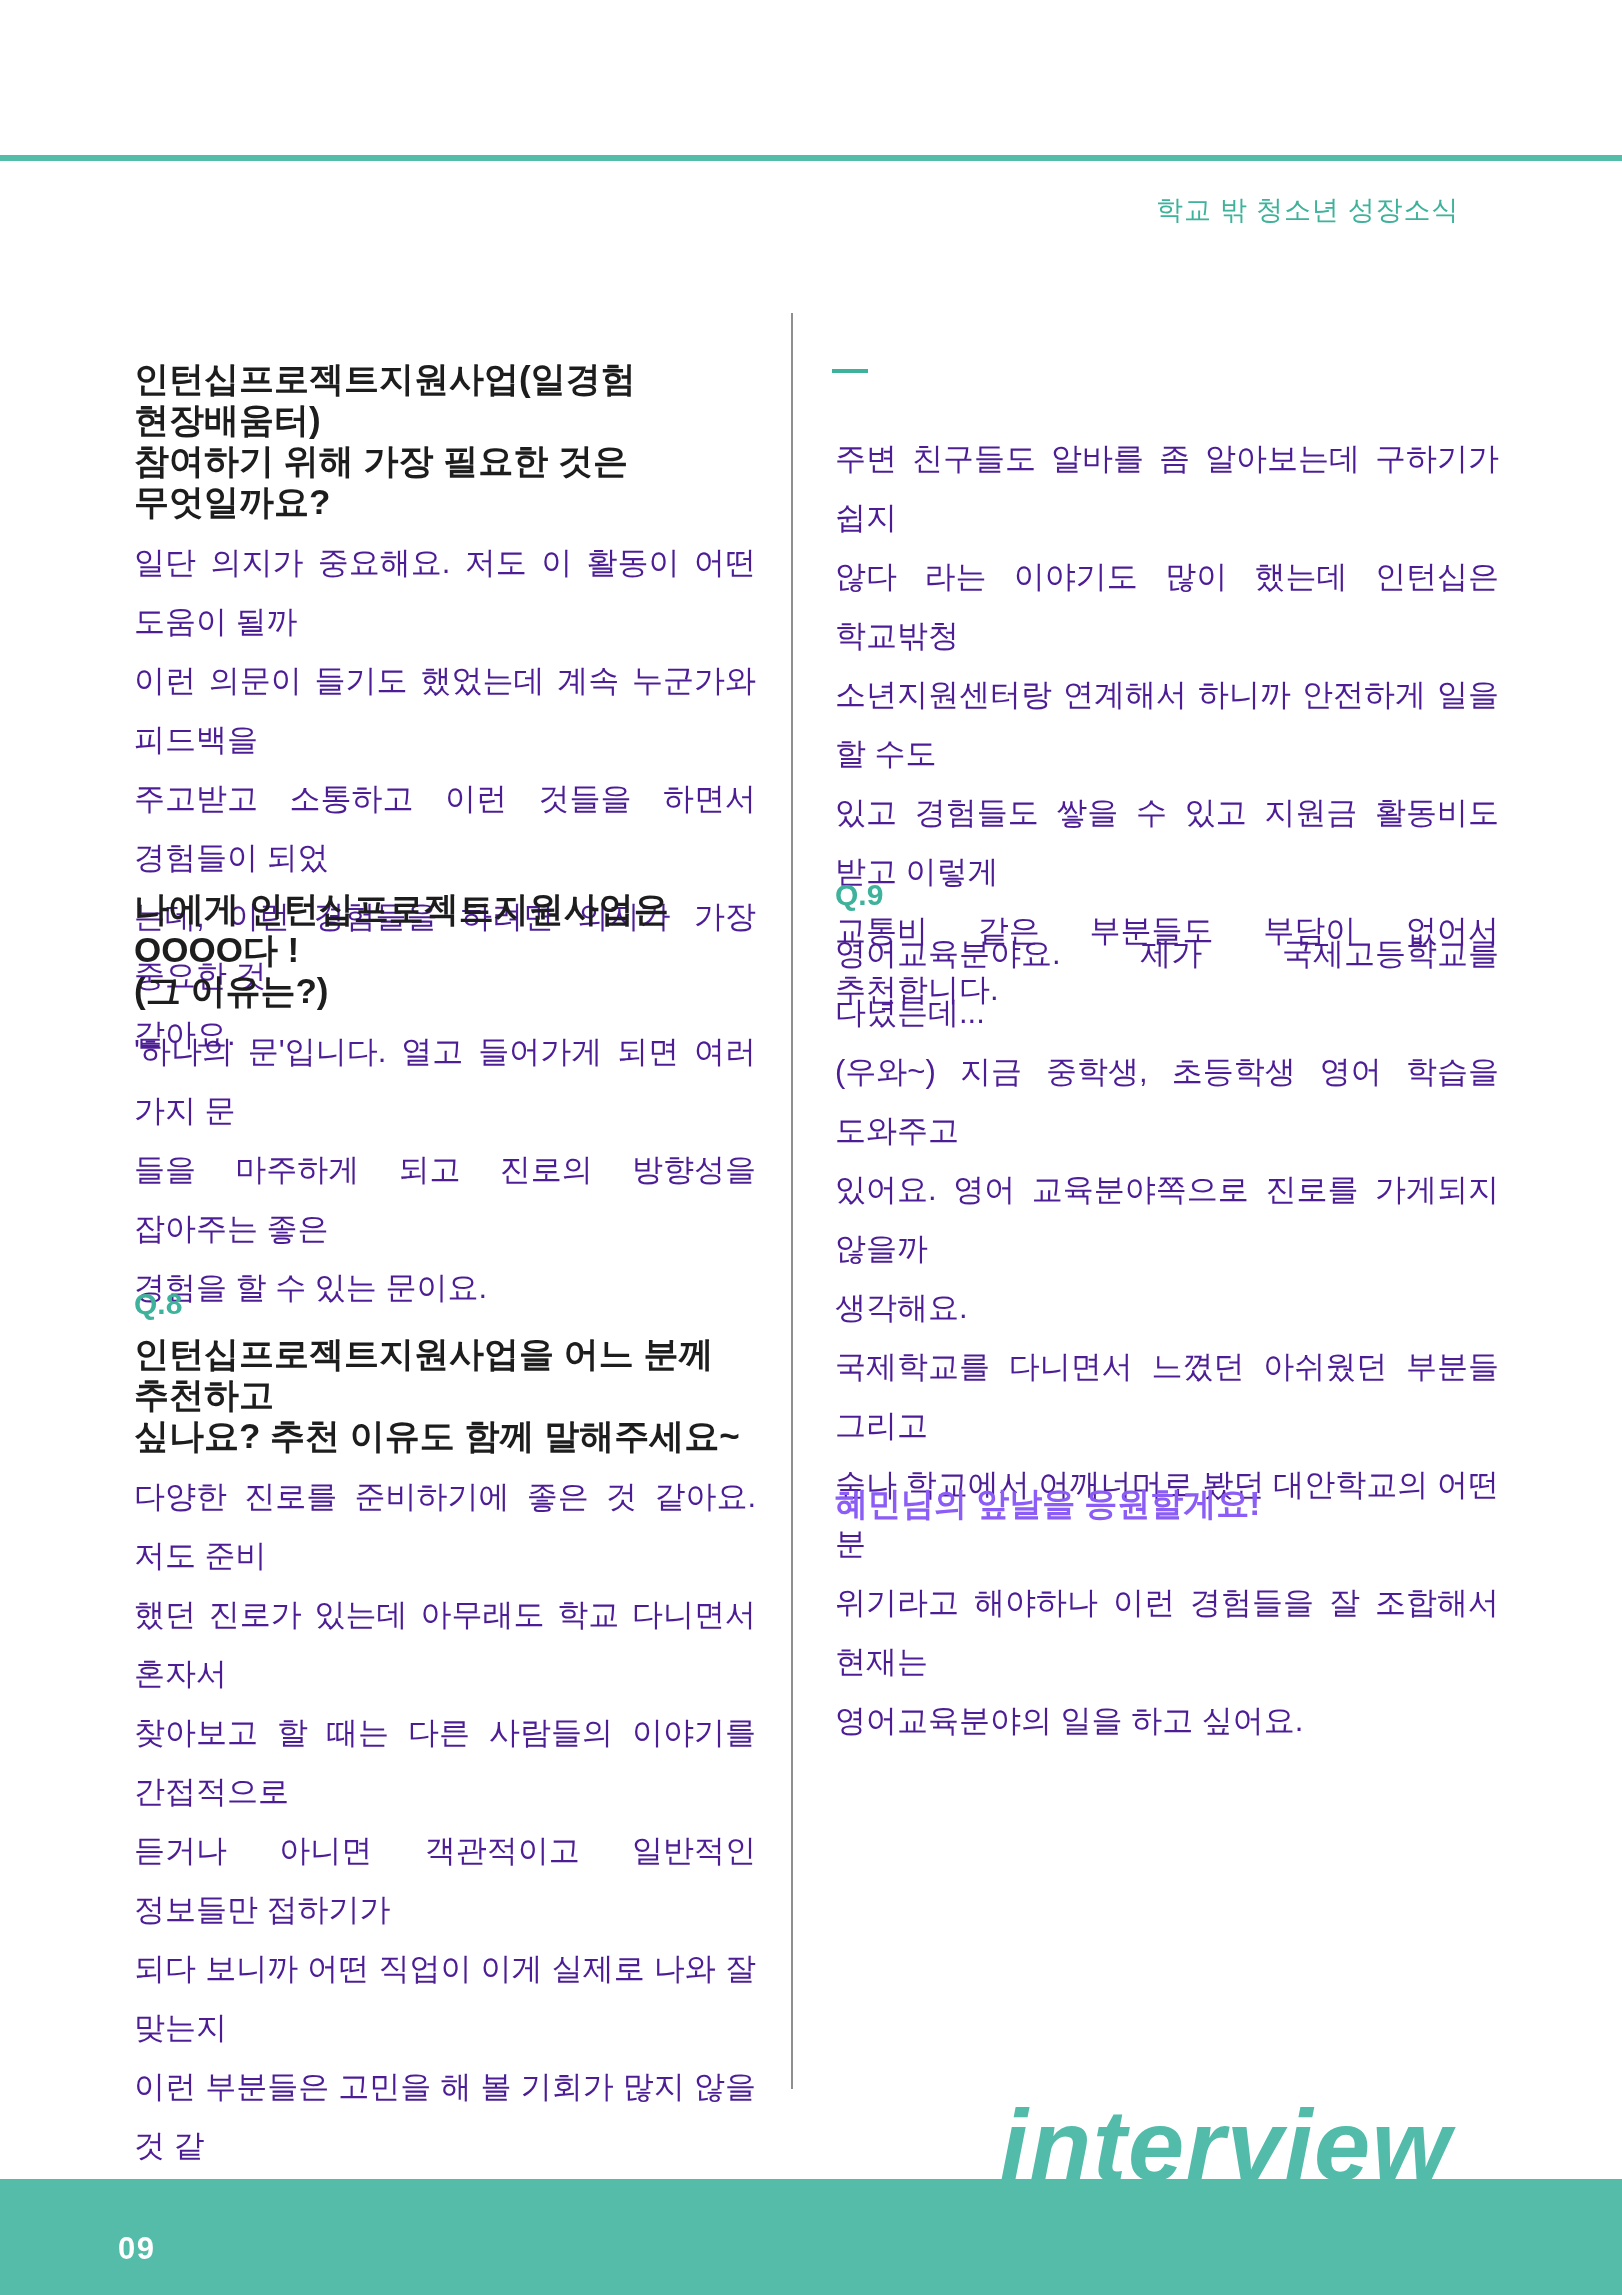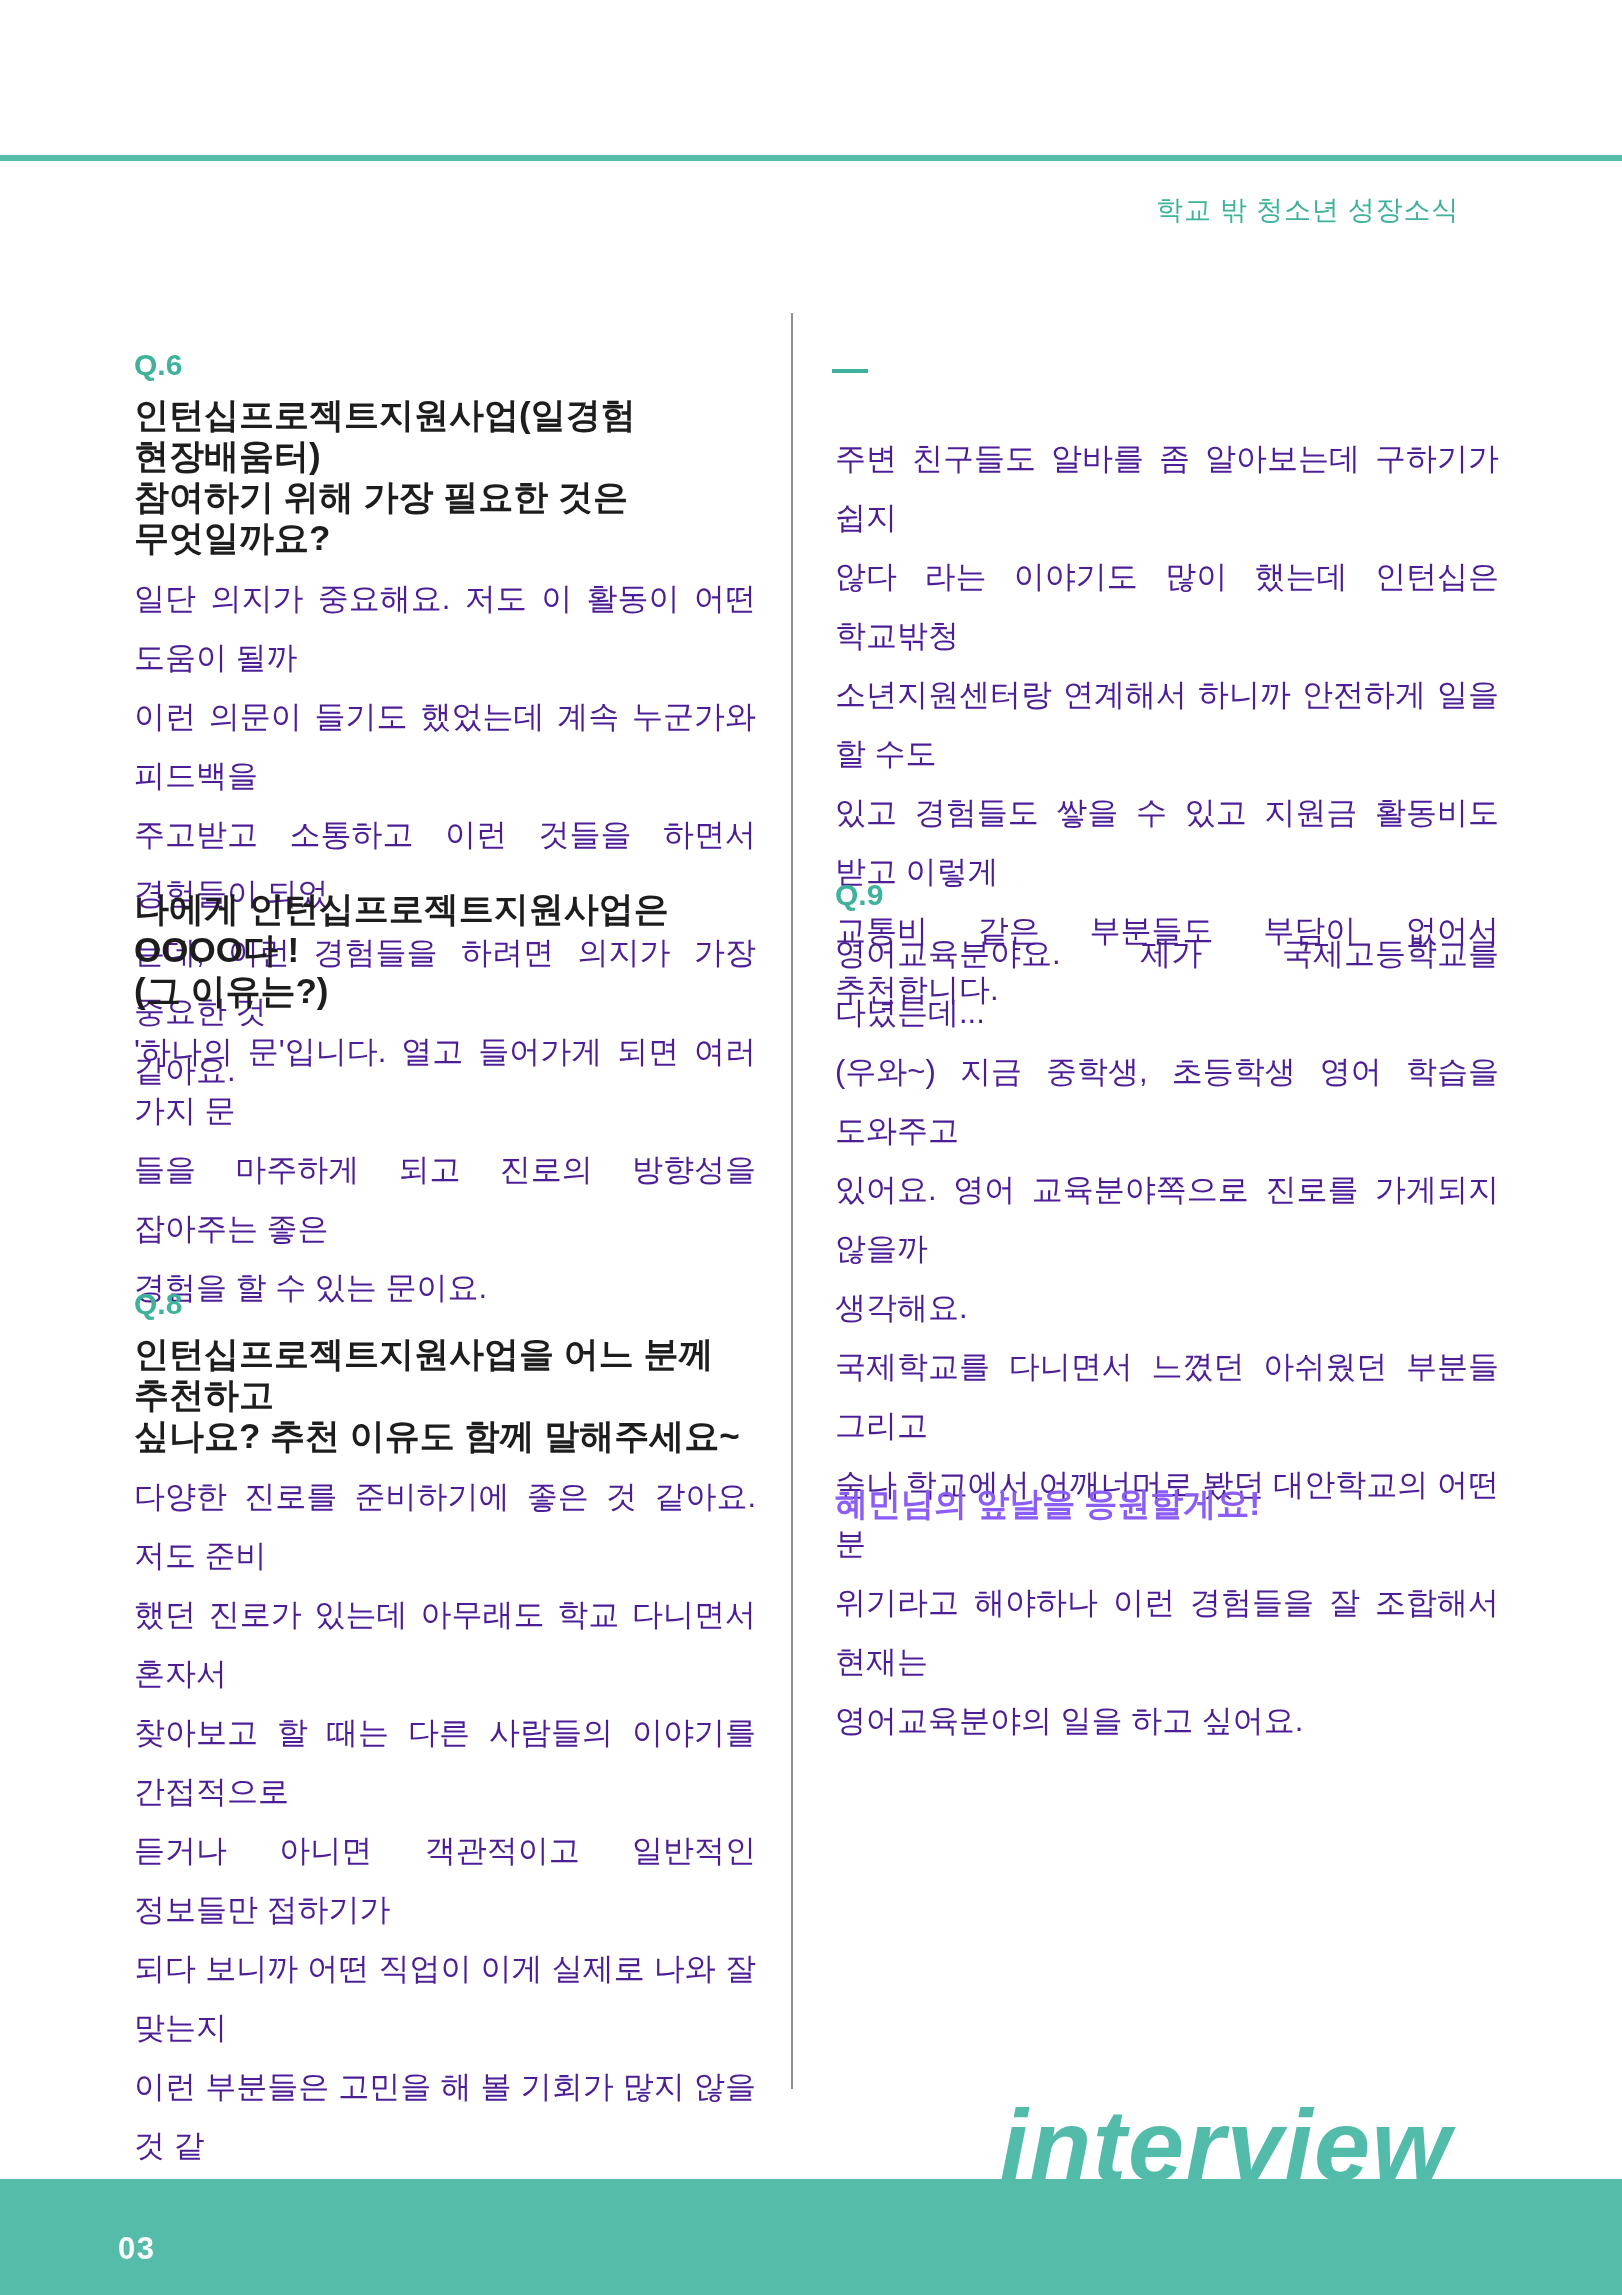--- a/index.html
+++ b/index.html
@@ -119,21 +119,20 @@
 
 <div class="page">
 
   <div class="top-rule"></div>
 
   <div class="header-label">학교 밖 청소년 성장소식</div>
 
   <div class="column-divider"></div>
 
   <div class="section" style="top: 347px;">
-    <div class="q-number">Q.6</div>
     <div class="q-title">인턴십프로젝트지원사업(일경험 현장배움터)
 참여하기 위해 가장 필요한 것은 무엇일까요?</div>
     <div class="body-text q-answer">일단 의지가 중요해요. 저도 이 활동이 어떤 도움이 될까
 이런 의문이 들기도 했었는데 계속 누군가와 피드백을
 주고받고 소통하고 이런 것들을 하면서 경험들이 되었
 는데, 이런 경험들을 하려면 의지가 가장 중요한 것
 같아요.</div>
   </div>
 
   <div class="section" style="top: 877px;">
@@ -182,17 +181,17 @@
 숲나 학교에서 어깨너머로 봤던 대안학교의 어떤 분
 위기라고 해야하나 이런 경험들을 잘 조합해서 현재는
 영어교육분야의 일을 하고 싶어요.</div>
   </div>
 
   <div class="closing-line">혜민님의 앞날을 응원할게요!</div>
 
   <div class="interview-watermark">interview</div>
 
   <div class="footer-band">
-    <div class="page-number">03</div>
+    <div class="page-number">09</div>
   </div>
 
 </div>
 
 
 </body></html>

